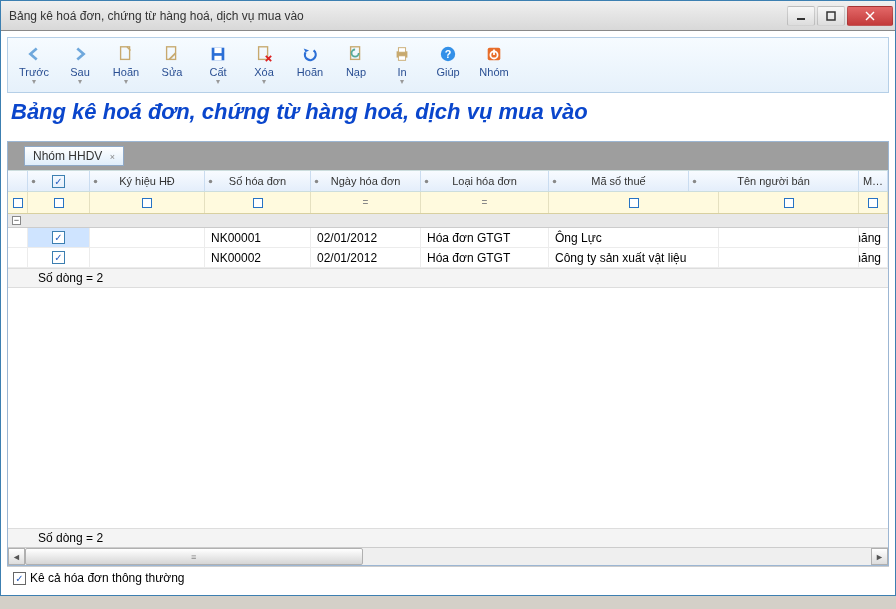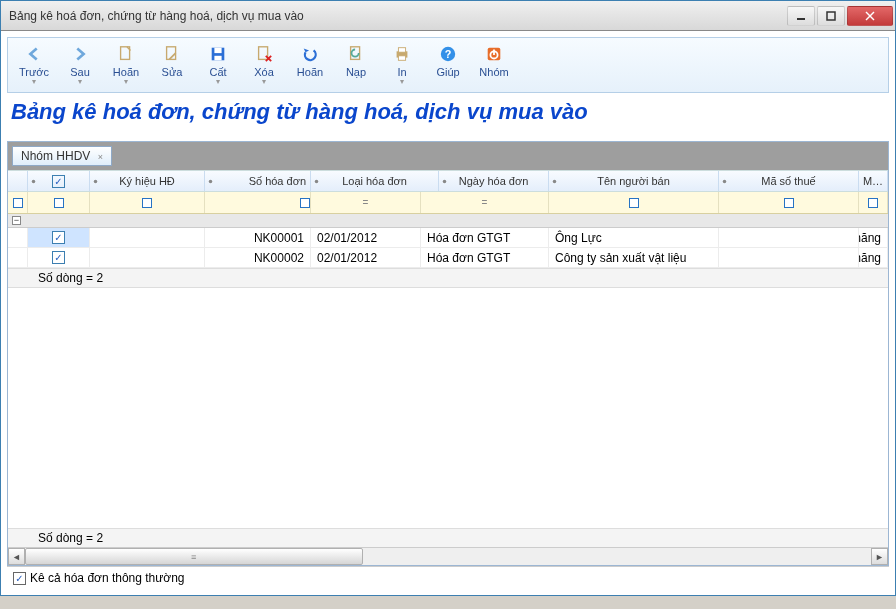--- a/index.html
+++ b/index.html
@@ -25,21 +25,21 @@
 
 .filter-bar { border: 1px solid #b5cfe7; background: #dcecfb; padding: 6px 10px; display: flex; align-items: center; gap: 10px; font-size: 12px; color: #333; }
 .filter-bar input { border: 1px solid #7a7a7a; font-size: 12px; padding: 1px 4px; background: #fff; }
 .filter-bar .month { width: 40px; text-align: right; }
 .filter-bar .year { width: 56px; text-align: right; }
 .filter-bar .combo { display: flex; }
 .filter-bar .combo button { width: 16px; border: 1px solid #7a7a7a; border-left: none; background: linear-gradient(#fff,#d8d8d8); font-size: 8px; cursor: pointer; }
 
 .grid-area { flex: 1; margin-top: 8px; border: 1px solid #9cb6d3; display: flex; flex-direction: column; overflow: hidden; }
 
-.group-row { background: #9e9e9e; padding: 4px 4px; display: flex; gap: 6px; }
+.group-row { background: #9e9e9e; padding: 4px 16px; display: flex; gap: 6px; }
 .group-chip { background: linear-gradient(#fff,#e0eefb); border: 1px solid #8fa9c7; padding: 2px 8px; font-size: 12px; color: #333; position: relative; }
 .group-chip .x { font-size: 9px; color: #888; margin-left: 4px; cursor: pointer; }
 
 .hdr-row { background: linear-gradient(#f8fbff,#e4eefb); border-top: 1px solid #cdd; border-bottom: 1px solid #cdd; display: flex; font-size: 11px; color: #333; height: 22px; }
 .hdr-cell { border-right: 1px solid #cadcf0; display: flex; align-items: center; justify-content: center; position: relative; padding: 0 4px; }
 .pin { width: 7px; height: 7px; position: absolute; left: 2px; top: 7px; }
 
 .filter-row { background: #fffade; border-bottom: 1px solid #d8d0a0; display: flex; height: 22px; font-size: 11px; }
 .filter-cell { border-right: 1px solid #e5e0c0; display: flex; align-items: center; justify-content: center; }
 .filter-ic { width: 10px; height: 10px; border: 1px solid #2773c4; background: #fff; }
@@ -68,21 +68,21 @@
 .hscroll .thumb .grip { font-size: 9px; color: #888; letter-spacing: 1px; }
 
 .footer-check { padding: 4px 6px; font-size: 12px; display: flex; align-items: center; gap: 4px; border-top: 1px solid #ccc; }
 .footer-check .cb { width: 13px; height: 13px; border: 1px solid #666; background: #fff; display: flex; align-items: center; justify-content: center; cursor: pointer; }
 .footer-check .cb.checked::after { content: '✓'; font-size: 10px; color: #2a60c0; }
 
 
 .c-exp { width: 20px; }
 .c-chk { width: 62px; }
 .c-kh { width: 115px; text-align: center; }
-.c-so { width: 106px; justify-content: flex-end; }
+.c-so { width: 106px; }
 .c-ngay { width: 110px; }
 .c-loai { width: 128px; }
 .c-ten { width: 170px; }
 .c-mst { width: 140px; }
 .c-last { flex: 1; min-width: 26px; }
 </style>
 </head>
 <body>
 
 <div class="window">
@@ -244,43 +244,43 @@
               <circle cx="4" cy="4" r="2" fill="#888"></circle>
             </svg>
             <span>Ký hiệu HĐ</span>
           </div>
         <div class="hdr-cell c-so">
             <svg class="pin" viewBox="0 0 8 8">
               <circle cx="4" cy="4" r="2" fill="#888"></circle>
             </svg>
             <span>Số hóa đơn</span>
           </div>
+        <div class="hdr-cell c-ngay">
+            <svg class="pin" viewBox="0 0 8 8">
+              <circle cx="4" cy="4" r="2" fill="#888"></circle>
+            </svg>
+            <span>Ngày hóa đơn</span>
+          </div>
         <div class="hdr-cell c-loai">
             <svg class="pin" viewBox="0 0 8 8">
               <circle cx="4" cy="4" r="2" fill="#888"></circle>
             </svg>
             <span>Loại hóa đơn</span>
           </div>
-        <div class="hdr-cell c-ngay">
-            <svg class="pin" viewBox="0 0 8 8">
-              <circle cx="4" cy="4" r="2" fill="#888"></circle>
-            </svg>
-            <span>Ngày hóa đơn</span>
+        <div class="hdr-cell c-mst">
+            <svg class="pin" viewBox="0 0 8 8">
+              <circle cx="4" cy="4" r="2" fill="#888"></circle>
+            </svg>
+            <span>Mã số thuế</span>
           </div>
         <div class="hdr-cell c-ten">
             <svg class="pin" viewBox="0 0 8 8">
               <circle cx="4" cy="4" r="2" fill="#888"></circle>
             </svg>
             <span>Tên người bán</span>
-          </div>
-        <div class="hdr-cell c-mst">
-            <svg class="pin" viewBox="0 0 8 8">
-              <circle cx="4" cy="4" r="2" fill="#888"></circle>
-            </svg>
-            <span>Mã số thuế</span>
           </div>
         <div class="hdr-cell c-last">
             <span>M…</span>
           </div>
       </div>
 
       <div class="filter-row">
         <div class="filter-cell c-exp">
             <div class="filter-ic"></div>
           </div>

